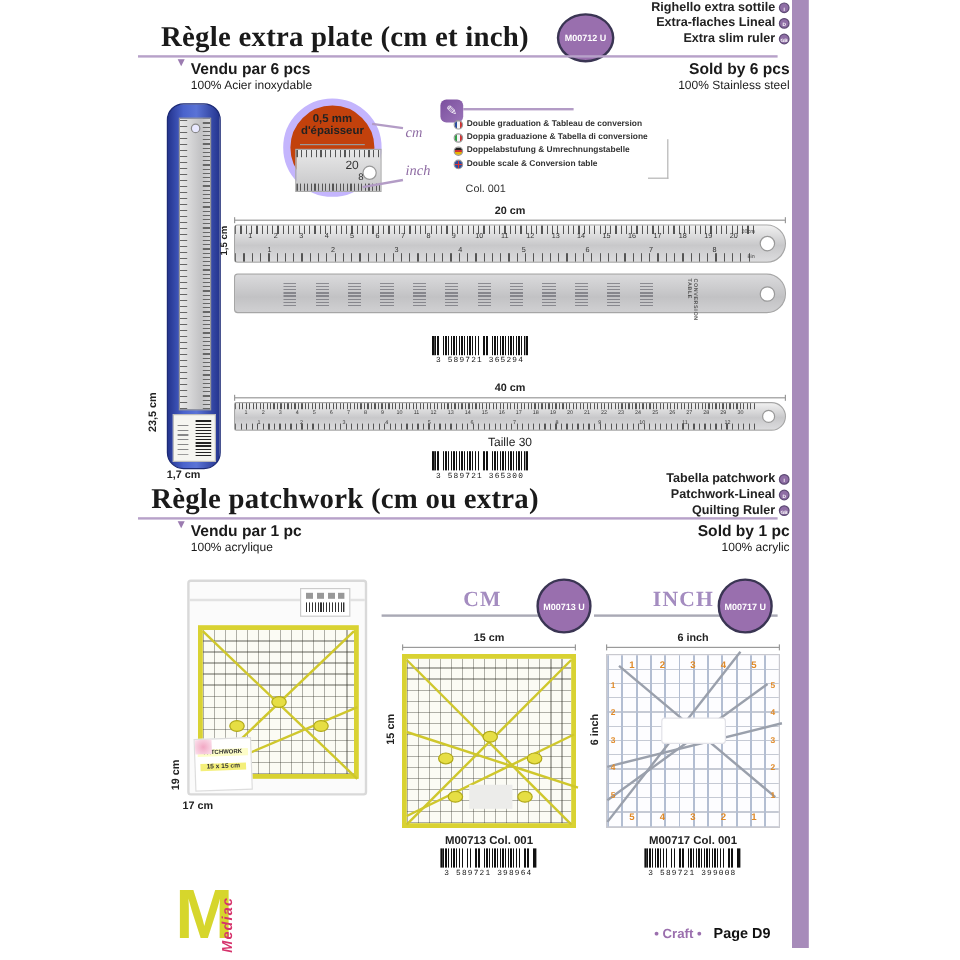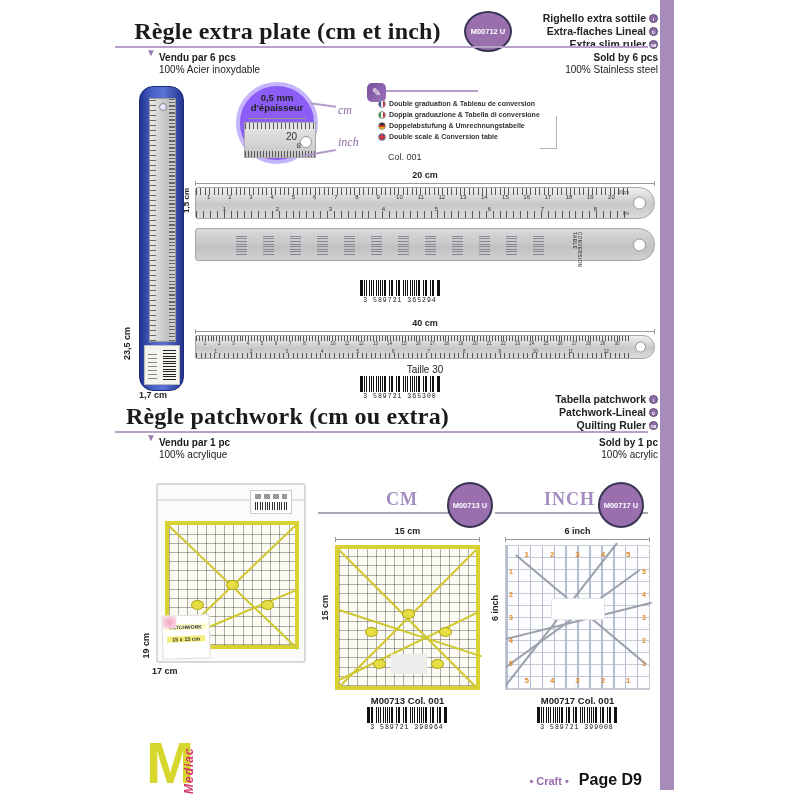--- a/index.html
+++ b/index.html
@@ -7,21 +7,21 @@
         font-family:"Liberation Sans",sans-serif;color:#1a1a1a;}
   .abs{position:absolute;}
   
   .strip{left:660px;top:0;width:14px;height:790px;background:#a78bba;}
   
   .sec-title{font-family:"Liberation Serif",serif;font-weight:bold;font-size:24px;
              text-align:center;letter-spacing:.2px;}
   .sec-line{height:2px;background:#b7a1c9;}
   .tri{color:#9b7bb0;font-size:10px;line-height:10px;}
   .sold{font-size:10px;line-height:12px;}
-  .sold b{font-size:10px;}
+  .sold b{font-size:13px;}
   .sold.right{text-align:right;}
   
   .langs{font-size:10.5px;font-weight:bold;text-align:right;line-height:13px;color:#222;}
   .langrow{display:flex;align-items:center;justify-content:flex-end;gap:3px;}
   .ccirc{display:inline-block;width:9px;height:9px;border-radius:50%;background:#8f6ea5;
          border:1px solid #5d4a74;color:#fff;font-size:4px;font-weight:bold;line-height:9px;
          text-align:center;box-sizing:border-box;}
   
   .badge{background:#996fae;border:2px solid #3a3553;color:#fff;font-weight:bold;
          display:flex;align-items:center;justify-content:center;text-align:center;
@@ -39,22 +39,22 @@
         background:#e8e8ff;border:1px solid #888;}
   .pkg1-label{position:absolute;left:4px;top:258px;width:34px;height:38px;background:#f5f5f0;
         border:1px solid #bbb;}
   .pkg1-barcode{position:absolute;right:3px;top:4px;width:13px;height:30px;
         background:repeating-linear-gradient(0deg,#222 0 1px,transparent 1px 2.6px);}
   .pkg1-lines{position:absolute;left:3px;top:5px;width:9px;height:28px;
         background:repeating-linear-gradient(0deg,#888 0 1px,transparent 1px 4px);}
   .vlabel{writing-mode:vertical-rl;transform:rotate(180deg);font-size:9px;font-weight:bold;color:#222;}
   .dim{font-size:9px;font-weight:bold;color:#222;}
   
-  .mag{left:236px;top:82px;width:82px;height:82px;border:4px solid #c4b5fd;border-radius:50%;
-       background:#8b5cf6;box-sizing:border-box;}
+  .mag{left:236px;top:82px;width:82px;height:82px;border:6px solid #c4b5fd;border-radius:50%;
+       background:#c2410c;box-sizing:border-box;}
   .mag-txt{position:absolute;left:0;right:0;top:7px;text-align:center;font-size:9.5px;
        font-weight:bold;line-height:10px;color:#222;}
   .mag-dimline{position:absolute;left:8px;right:8px;top:32px;height:1px;background:#9a9a9a;}
   .mag-ruler{position:absolute;left:4px;top:36px;width:70px;height:34px;border:1px solid #aaa;
        background:linear-gradient(180deg,#e8e8e8,#c6c6c8);}
   .mag-t1{position:absolute;left:0;right:0;top:0;height:6px;
        background:repeating-linear-gradient(90deg,#555 0 1px,transparent 1px 4px);}
   .mag-t2{position:absolute;left:0;right:0;bottom:0;height:6px;
        background:repeating-linear-gradient(90deg,#555 0 1px,transparent 1px 3px);}
   .mag-20{position:absolute;right:18px;top:8px;font-size:10px;color:#333;}
@@ -141,31 +141,31 @@
        letter-spacing:1px;}
   .pwline{height:1.5px;background:#a9a9b5;}
   .reflbl{font-size:9.5px;font-weight:bold;text-align:center;color:#222;}
   
   .logoM{font-size:58px;font-weight:bold;color:#d6d62c;line-height:46px;
        font-family:"Liberation Sans",sans-serif;}
   .logotx{writing-mode:vertical-rl;transform:rotate(180deg);color:#d6336c;font-weight:bold;
        font-style:italic;font-size:12px;letter-spacing:1px;}
   .footer{display:flex;gap:10px;align-items:baseline;}
   .fcat{color:#9b6fae;font-weight:bold;font-size:11px;}
-  .fpage{color:#111;font-weight:bold;font-size:16px;}
+  .fpage{color:#111;font-weight:bold;font-size:12px;}
 </style>
 </head>
 <body>
 
 <div id="page">
   <div class="abs strip"></div>
 
   <div class="abs sec-title" style="left:115px;top:18px;width:345px;">Règle extra plate (cm et inch)</div>
   <div class="abs badge oval" style="left:464px;top:11px;width:48px;height:41px;">M00712 U</div>
-  <div class="abs langs" style="right:142px;top:12px;">
+  <div class="abs langs" style="right:142px;top:0;">
     <div class="langrow">
       <span>Righello extra sottile</span>
       <span class="ccirc">I</span>
     </div>
     <div class="langrow">
       <span>Extra-flaches Lineal</span>
       <span class="ccirc">D</span>
     </div>
     <div class="langrow">
       <span>Extra slim ruler</span>

